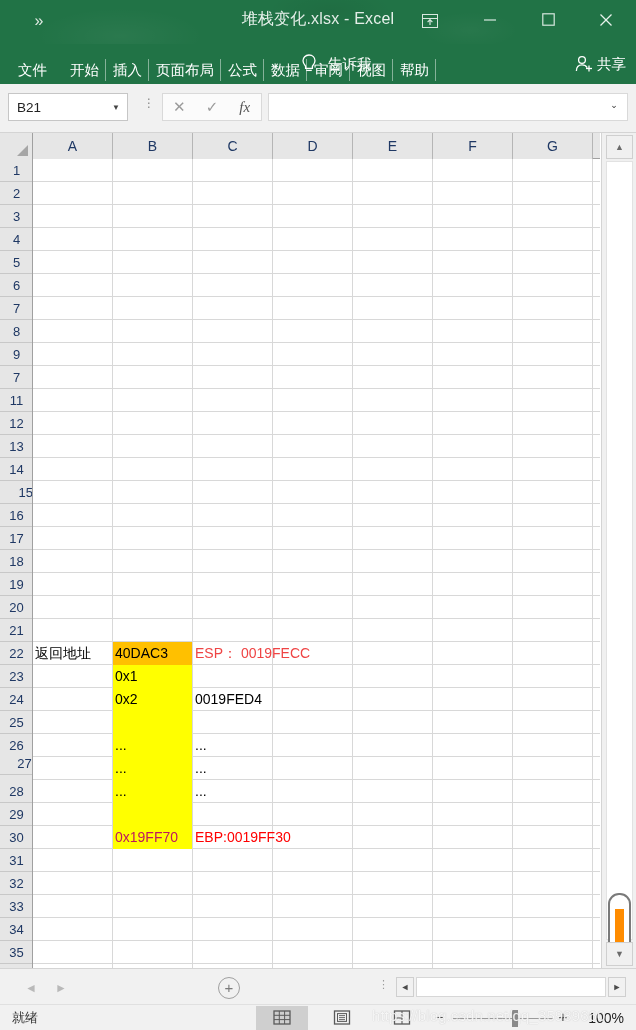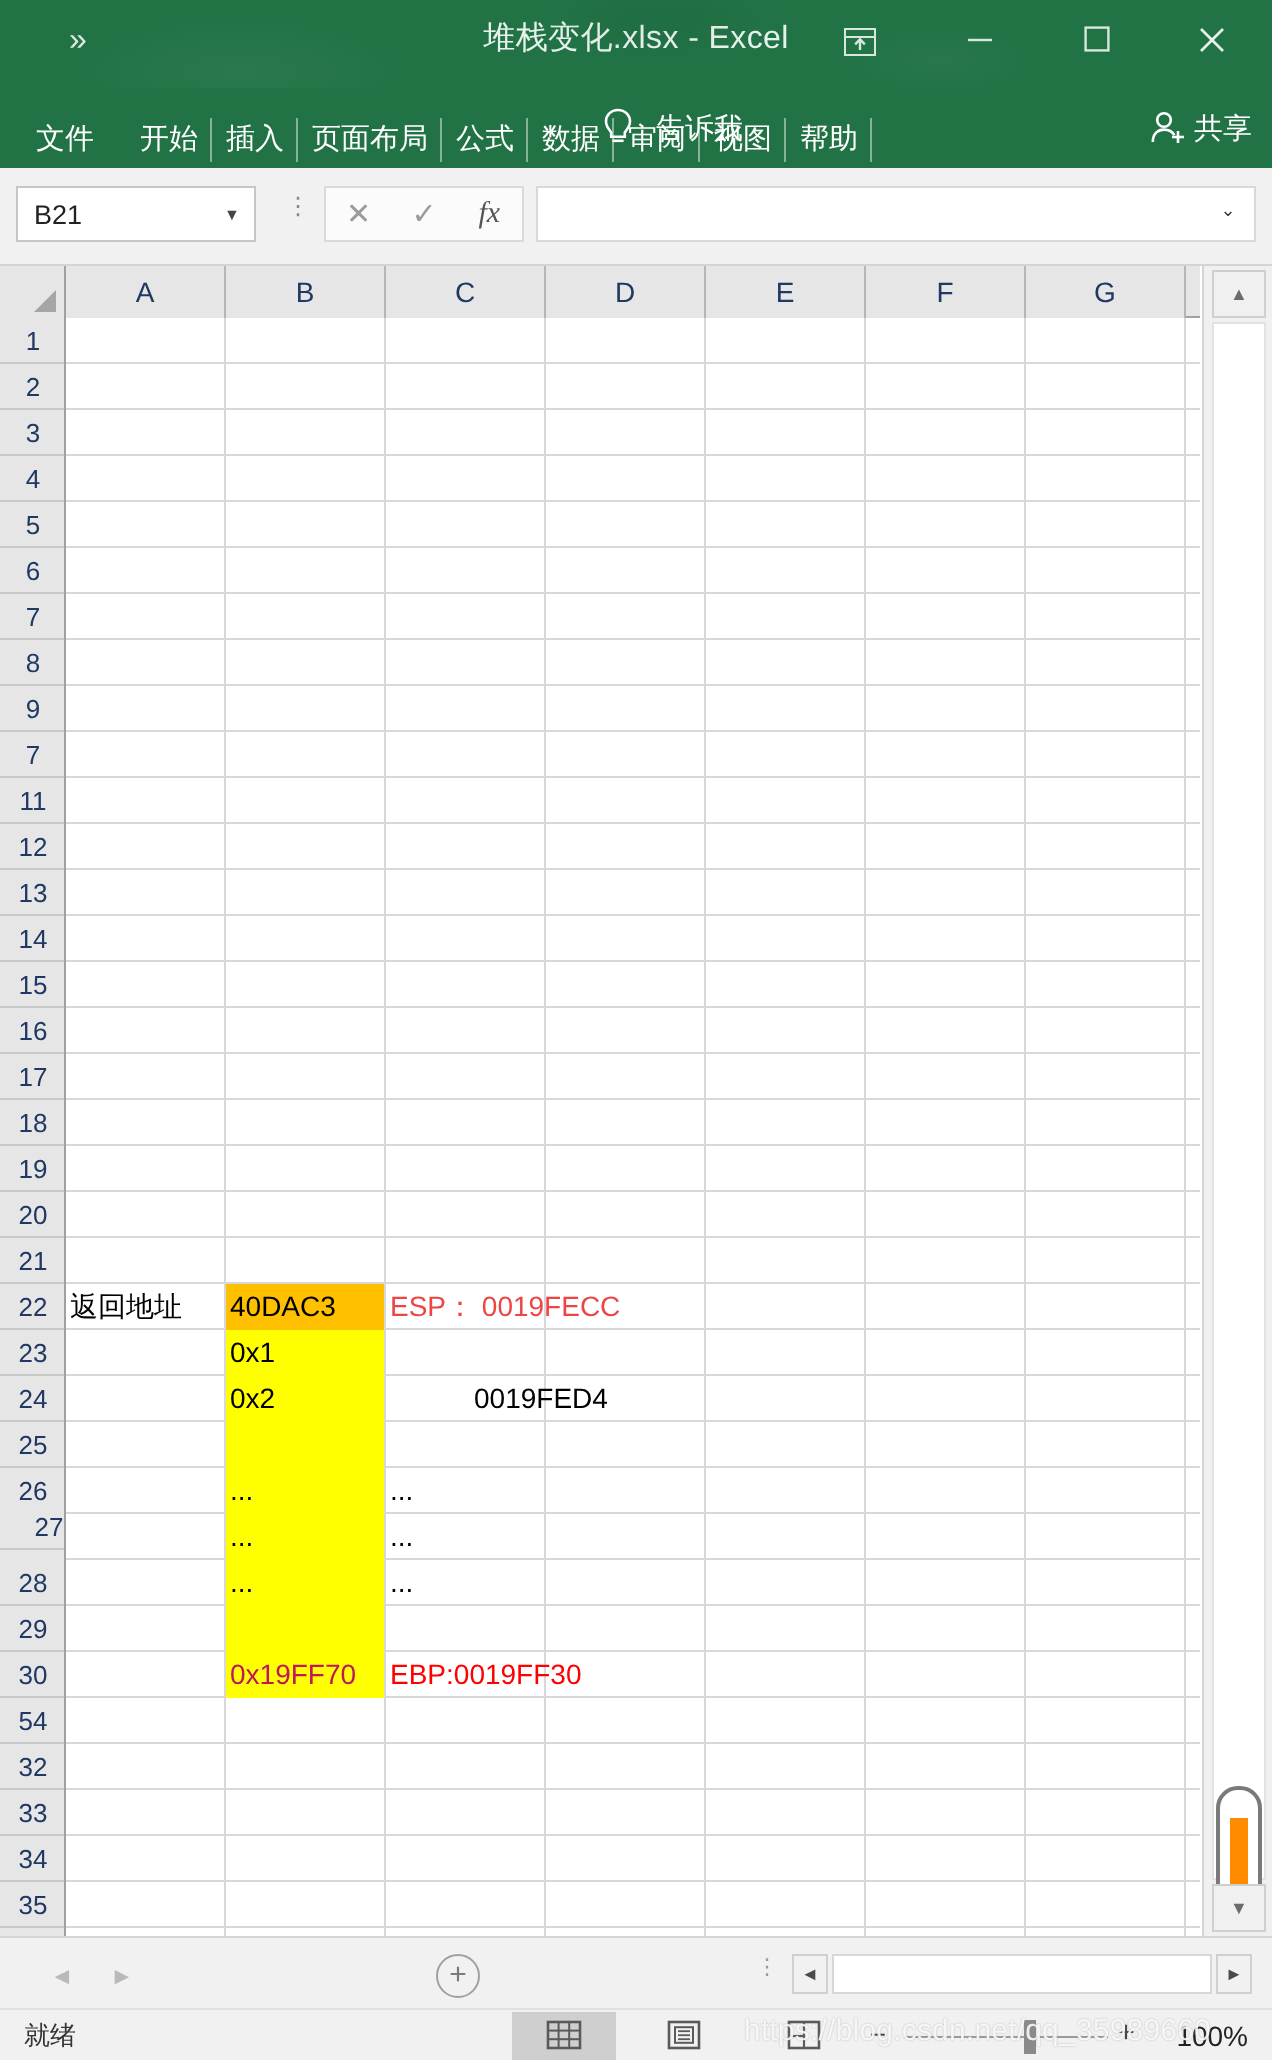--- a/index.html
+++ b/index.html
@@ -334,37 +334,37 @@
         <div class="rh" style="top: 92px;">5</div>
         <div class="rh" style="top: 115px;">6</div>
         <div class="rh" style="top: 138px;">7</div>
         <div class="rh" style="top: 161px;">8</div>
         <div class="rh" style="top: 184px;">9</div>
         <div class="rh" style="top: 207px;">7</div>
         <div class="rh" style="top: 230px;">11</div>
         <div class="rh" style="top: 253px;">12</div>
         <div class="rh" style="top: 276px;">13</div>
         <div class="rh" style="top: 299px;">14</div>
-        <div class="rh" style="top: 322px;">15</div>
+        <div class="rh" style="top: 322px; text-align: right;">15</div>
         <div class="rh" style="top: 345px;">16</div>
         <div class="rh" style="top: 368px;">17</div>
         <div class="rh" style="top: 391px;">18</div>
         <div class="rh" style="top: 414px;">19</div>
         <div class="rh" style="top: 437px;">20</div>
         <div class="rh" style="top: 460px;">21</div>
         <div class="rh" style="top: 483px;">22</div>
         <div class="rh" style="top: 506px;">23</div>
         <div class="rh" style="top: 529px;">24</div>
         <div class="rh" style="top: 552px;">25</div>
         <div class="rh" style="top: 575px;">26</div>
         <div class="rh" style="top: 593px; padding-left: 16px;">27</div>
         <div class="rh" style="top: 621px;">28</div>
         <div class="rh" style="top: 644px;">29</div>
         <div class="rh" style="top: 667px;">30</div>
-        <div class="rh" style="top: 690px;">54</div>
+        <div class="rh" style="top: 690px;">31</div>
         <div class="rh" style="top: 713px;">32</div>
         <div class="rh" style="top: 736px;">33</div>
         <div class="rh" style="top: 759px;">34</div>
         <div class="rh" style="top: 782px;">35</div>
         <div class="rh" style="top: 805px;">36</div>
       </div>
     <div class="cells" id="cells">
         <div class="hline" style="top: 22px;"></div>
         <div class="hline" style="top: 45px;"></div>
         <div class="hline" style="top: 68px;"></div>
@@ -414,21 +414,21 @@
         <div class="vline" style="left: 239px;"></div>
         <div class="vline" style="left: 319px;"></div>
         <div class="vline" style="left: 399px;"></div>
         <div class="vline" style="left: 479px;"></div>
         <div class="vline" style="left: 559px;"></div>
         <div class="cell" style="left: 0px; top: 483px; color: rgb(0, 0, 0);">返回地址</div>
         <div class="cell" style="left: 80px; top: 483px; color: rgb(0, 0, 0);">40DAC3</div>
         <div class="cell red" style="left: 160px; top: 483px; color: #ef4444;">ESP： 0019FECC</div>
         <div class="cell" style="left: 80px; top: 506px; color: rgb(0, 0, 0);">0x1</div>
         <div class="cell" style="left: 80px; top: 529px; color: rgb(0, 0, 0);">0x2</div>
-        <div class="cell" style="left: 160px; top: 529px; color: rgb(0, 0, 0); margin-left: 42px;">0019FED4</div>
+        <div class="cell" style="left: 160px; top: 529px; color: rgb(0, 0, 0);">0019FED4</div>
         <div class="cell" style="left: 80px; top: 575px; color: rgb(0, 0, 0);">...</div>
         <div class="cell" style="left: 160px; top: 575px; color: rgb(0, 0, 0);">...</div>
         <div class="cell" style="left: 80px; top: 598px; color: rgb(0, 0, 0);">...</div>
         <div class="cell" style="left: 160px; top: 598px; color: rgb(0, 0, 0);">...</div>
         <div class="cell" style="left: 80px; top: 621px; color: rgb(0, 0, 0);">...</div>
         <div class="cell" style="left: 160px; top: 621px; color: rgb(0, 0, 0);">...</div>
         <div class="cell" style="left: 80px; top: 667px; color: #be185d;">0x19FF70</div>
         <div class="cell red" style="left: 160px; top: 667px; color: rgb(255, 0, 0);">EBP:0019FF30</div>
       </div>
   </div>

